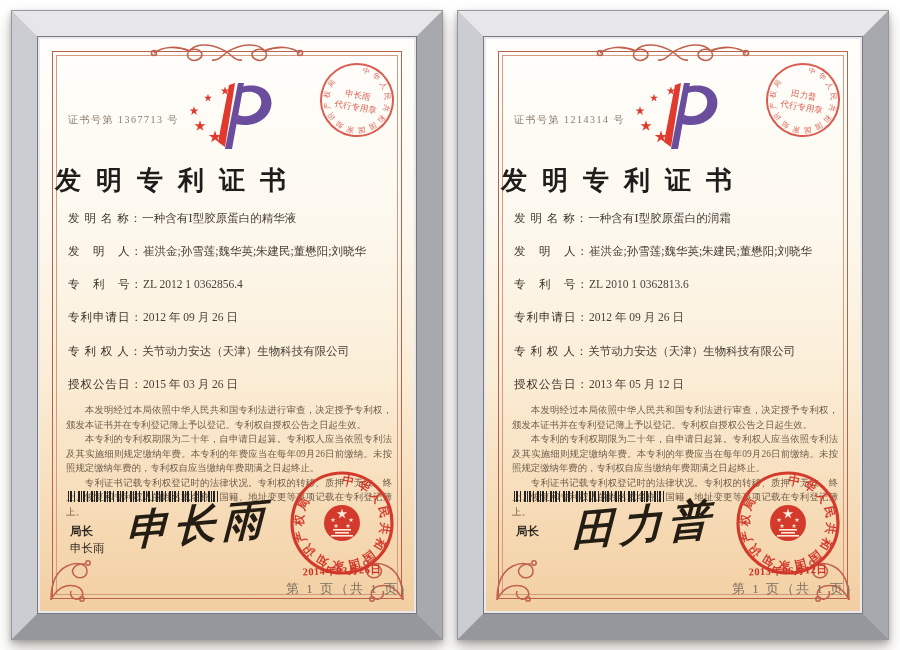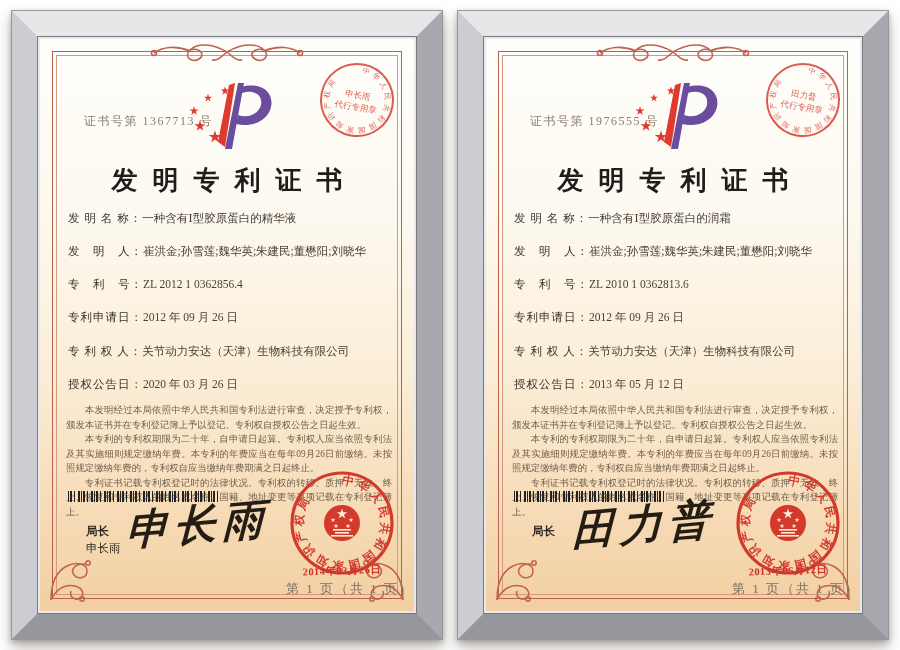--- a/index.html
+++ b/index.html
@@ -28,42 +28,42 @@
   }
 
   .border-outer { position:absolute; inset:12px; border:1.5px solid #b8614b; pointer-events:none; }
   .border-inner { position:absolute; inset:16px; border:1px solid #d29a80; pointer-events:none; }
 
   .flourish-top { position:absolute; top:2px; left:50%; transform:translateX(-50%); }
   .corner-flourish { position:absolute; width:46px; height:46px; }
   .corner-bl { left:7px;  bottom:7px; }
   .corner-br { right:7px; bottom:7px; transform:scaleX(-1); }
 
-  .cert-no { position:absolute; left:28px; top:74px; font-size:12px; color:#8a7c6e; letter-spacing:1.5px; white-space:nowrap;margin-left:16px; }
+  .cert-no { position:absolute; left:28px; top:74px; font-size:10px; color:#8a7c6e; letter-spacing:1.5px; white-space:nowrap; }
 
   .logo { position:absolute; top:40px; left:50%; margin-left:-50px; width:100px; height:78px; }
 
   .stamp { position:absolute; top:20px; right:16px; width:82px; height:82px; transform:rotate(10deg); opacity:.82; }
 
-  .title { position:absolute; top:124px; left:0; width:100%; text-align:center;
+  .title { position:absolute; top:124px; left:0; width:100%; text-align:left;
            font-size:26px; font-weight:bold; color:#1f1d1b; letter-spacing:15px; text-indent:15px; }
 
   .rows { position:absolute; left:28px; right:18px; top:172px; }
   .row  { position:absolute; left:0; right:8px; font-size:11.5px; color:#473f36; white-space:nowrap; }
   .row .lbl { color:#3a332b; letter-spacing:1px; }
   .r0{top:0} .r1{top:33px} .r2{top:66px} .r3{top:99px} .r4{top:133px} .r5{top:166px}
 
   .paras { position:absolute; left:26px; right:22px; top:352px; font-size:9.4px; line-height:1.55;
            color:#6d5d4b; text-align:justify;margin-top:12px; }
   .paras p { text-indent:2em; }
 
   .barcode { position:absolute; left:28px; top:452px; width:152px; height:11px;
     background:repeating-linear-gradient(90deg,#232323 0 1px,transparent 1px 2px,#232323 2px 4px,transparent 4px 6px,#232323 6px 7px,transparent 7px 10px,#232323 10px 12px,transparent 12px 13px); }
 
-  .director { position:absolute; left:46px; top:484px; font-size:11.5px; color:#2e2922; line-height:17px; }
+  .director { position:absolute; left:30px; top:484px; font-size:11.5px; color:#2e2922; line-height:17px; }
   .director .dlab { font-weight:bold; }
   .signature { position:absolute; left:86px; top:458px; font-size:42px; font-weight:600; color:#241d14;
                font-style:italic; transform:rotate(-5deg) skewX(-6deg); letter-spacing:6px; white-space:nowrap; }
 
   .seal { position:absolute; right:10px; top:426px; width:124px; height:124px; }
   .seal-date { position:absolute; left:0; right:0; bottom:11px; text-align:center; font-size:10.5px;
                font-weight:bold; color:#cd3226; letter-spacing:.5px; transform:rotate(-2deg); white-space:nowrap; }
 
   .pagefoot { position:absolute; left:0; right:0; bottom:13px; text-align:right; font-size:13px;
               color:#7d7061; letter-spacing:2px; }
@@ -149,21 +149,21 @@
     </svg>
 
     <div class="title">发明专利证书</div>
 
     <div class="rows">
       <div class="row r0"><span class="lbl">发 明 名 称：</span><span class="val">一种含有Ⅰ型胶原蛋白的精华液</span></div>
       <div class="row r1"><span class="lbl">发　明　人：</span><span class="val">崔洪金;孙雪莲;魏华英;朱建民;董懋阳;刘晓华</span></div>
       <div class="row r2"><span class="lbl">专　利　号：</span><span class="val">ZL 2012 1 0362856.4</span></div>
       <div class="row r3"><span class="lbl">专利申请日：</span><span class="val">2012 年 09 月 26 日</span></div>
       <div class="row r4"><span class="lbl">专 利 权 人：</span><span class="val">关节动力安达（天津）生物科技有限公司</span></div>
-      <div class="row r5"><span class="lbl">授权公告日：</span><span class="val">2020 年 03 月 26 日</span></div>
+      <div class="row r5"><span class="lbl">授权公告日：</span><span class="val">2015 年 03 月 26 日</span></div>
     </div>
 
     <div class="paras">
       <p>本发明经过本局依照中华人民共和国专利法进行审查，决定授予专利权，颁发本证书并在专利登记簿上予以登记。专利权自授权公告之日起生效。</p>
       <p>本专利的专利权期限为二十年，自申请日起算。专利权人应当依照专利法及其实施细则规定缴纳年费。本专利的年费应当在每年09月26日前缴纳。未按照规定缴纳年费的，专利权自应当缴纳年费期满之日起终止。</p>
       <p>专利证书记载专利权登记时的法律状况。专利权的转移、质押、无效、终止、恢复和专利权人的姓名或名称、国籍、地址变更等事项记载在专利登记簿上。</p>
     </div>
 
     <div class="barcode"></div>
 
@@ -201,21 +201,21 @@
     <svg class="flourish-top" width="170" height="24" viewBox="0 0 170 24">
             <use href="#flourish-top-def"></use>
           </svg>
     <svg class="corner-flourish corner-bl" viewBox="0 0 46 46">
             <use href="#corner-def"></use>
           </svg>
     <svg class="corner-flourish corner-br" viewBox="0 0 46 46">
             <use href="#corner-def"></use>
           </svg>
 
-    <div class="cert-no">证书号第 1976555 号</div>
+    <div class="cert-no">证书号第 1214314 号</div>
 
     <svg class="logo" viewBox="0 0 100 78">
             <use href="#cnipa-logo"></use>
           </svg>
 
     <svg class="stamp" viewBox="0 0 82 82">
       <circle cx="41" cy="41" r="36" fill="none" stroke="#d33a2c" stroke-width="2"></circle>
       <defs>
               <path id="ringR" d="M41,13 a28,28 0 1,1 -0.01,0"></path>
             </defs>

